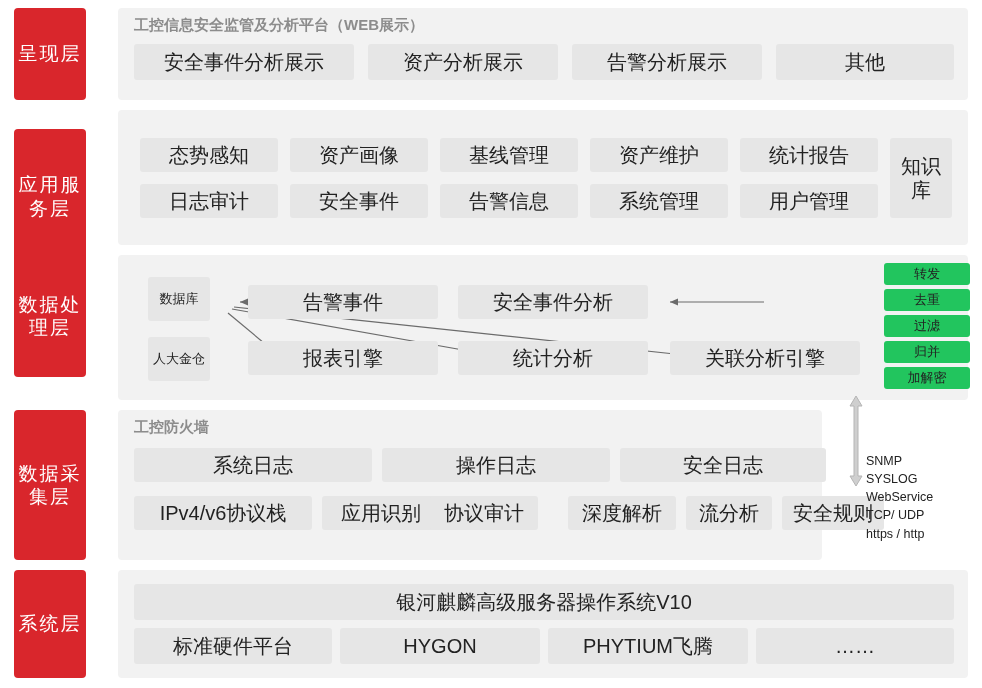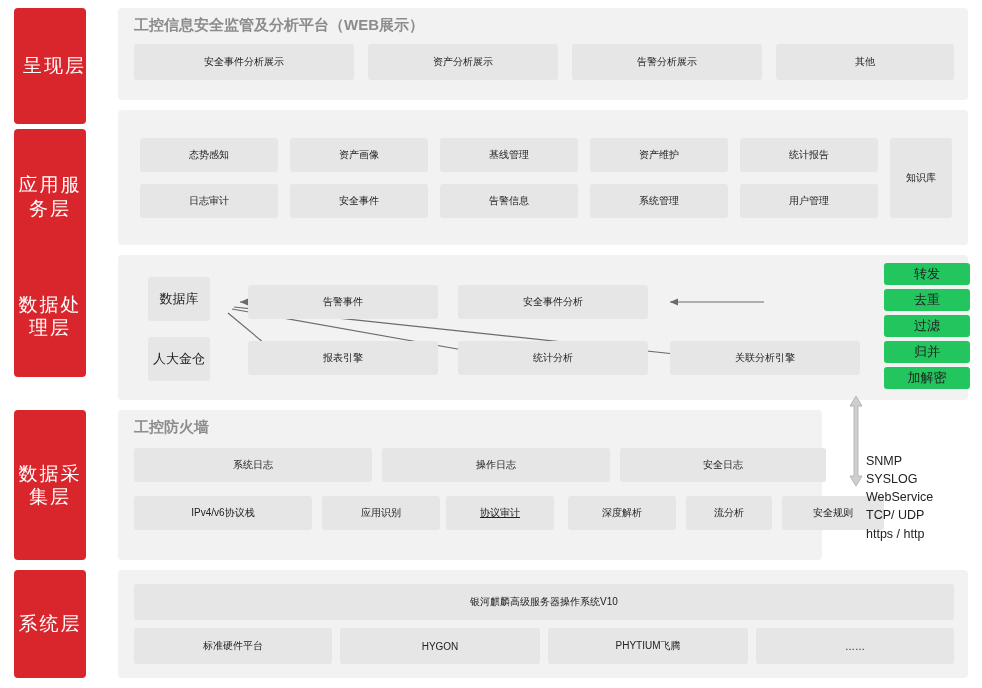--- a/index.html
+++ b/index.html
@@ -41,31 +41,31 @@
     left:16px;
     top:8px;
   }
   .box{
     background:#e6e6e6;
     border-radius:3px;
     display:flex;
     align-items:center;
     justify-content:center;
     text-align:center;
-    font-size:10px;
+    font-size:20px;
     color:#222;
     position:absolute;
     box-sizing:border-box;
     padding:2px 4px;
   }
   .box.small{font-size:13px;}
   .arrows{position:absolute;left:0;top:0;pointer-events:none;}
 
   
-  #layer1-label{top:8px;height:116px;justify-content:flex-end;}
+  #layer1-label{top:8px;height:92px;}
   #panel1{top:8px;height:92px;}
   
   #layer2-label{top:110px;height:135px;margin-top:19px;}
   #panel2{top:110px;height:135px;}
   
   #layer3-label{top:255px;height:122px;}
   #panel3{top:255px;height:145px;}
   
   #layer4-label{top:410px;height:150px;}
   #panel4{top:410px;height:150px;right:160px;}
@@ -168,21 +168,21 @@
 </div>
 
 <div class="panel" id="panel4">
   <div class="panel-title">工控防火墙</div>
   <div class="box" style="left:16px;top:38px;width:238px;height:34px;">系统日志</div>
   <div class="box" style="left:264px;top:38px;width:228px;height:34px;">操作日志</div>
   <div class="box" style="left:502px;top:38px;width:206px;height:34px;">安全日志</div>
 
   <div class="box" style="left:16px;top:86px;width:178px;height:34px;">IPv4/v6协议栈</div>
   <div class="box" style="left:204px;top:86px;width:118px;height:34px;">应用识别</div>
-  <div class="box" style="left:328px;top:86px;width:108px;height:34px;text-decoration:underline;">协议审计</div>
+  <div class="box" style="left:312px;top:86px;width:108px;height:34px;">协议审计</div>
   <div class="box" style="left:450px;top:86px;width:108px;height:34px;">深度解析</div>
   <div class="box" style="left:568px;top:86px;width:86px;height:34px;">流分析</div>
   <div class="box" style="left:664px;top:86px;width:102px;height:34px;">安全规则</div>
 </div>
 
 <svg style="position:absolute;left:836px;top:396px;" width="40" height="90">
   <polygon points="14,10 20,0 26,10 22,10 22,80 26,80 20,90 14,80 18,80 18,10" fill="#cfcfcf" stroke="#b5b5b5" stroke-width="1"></polygon>
 </svg>
 <div class="proto-text" style="left:866px;top:452px;">SNMP
 SYSLOG

